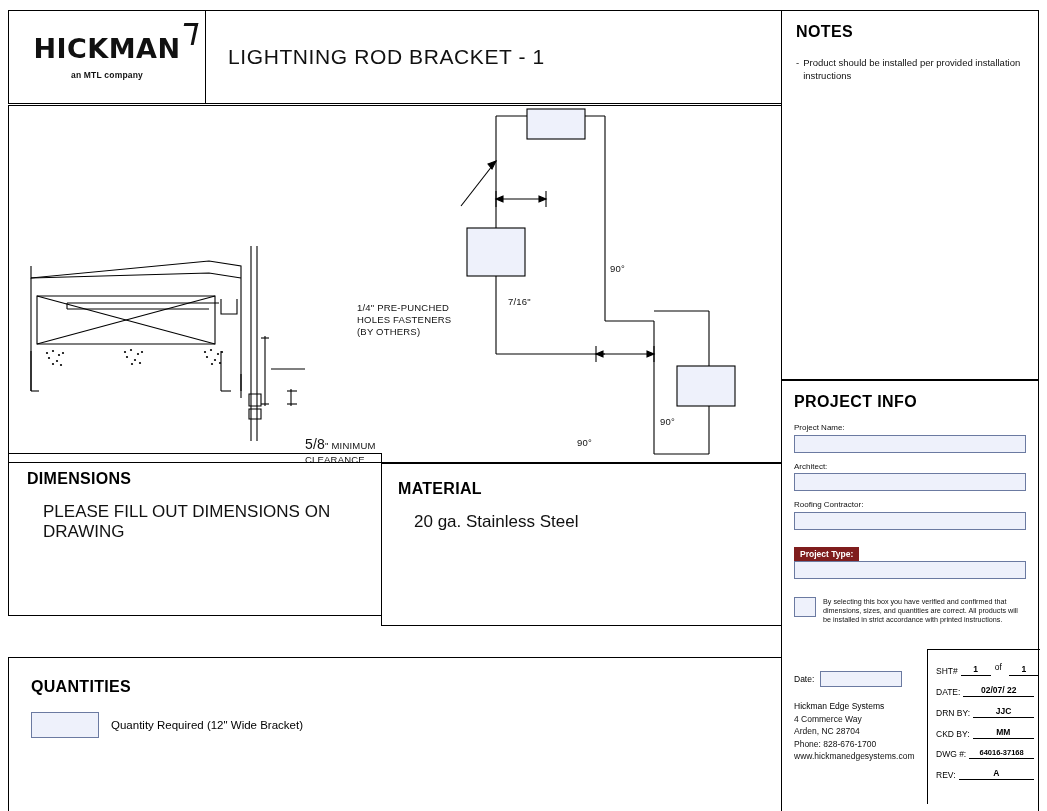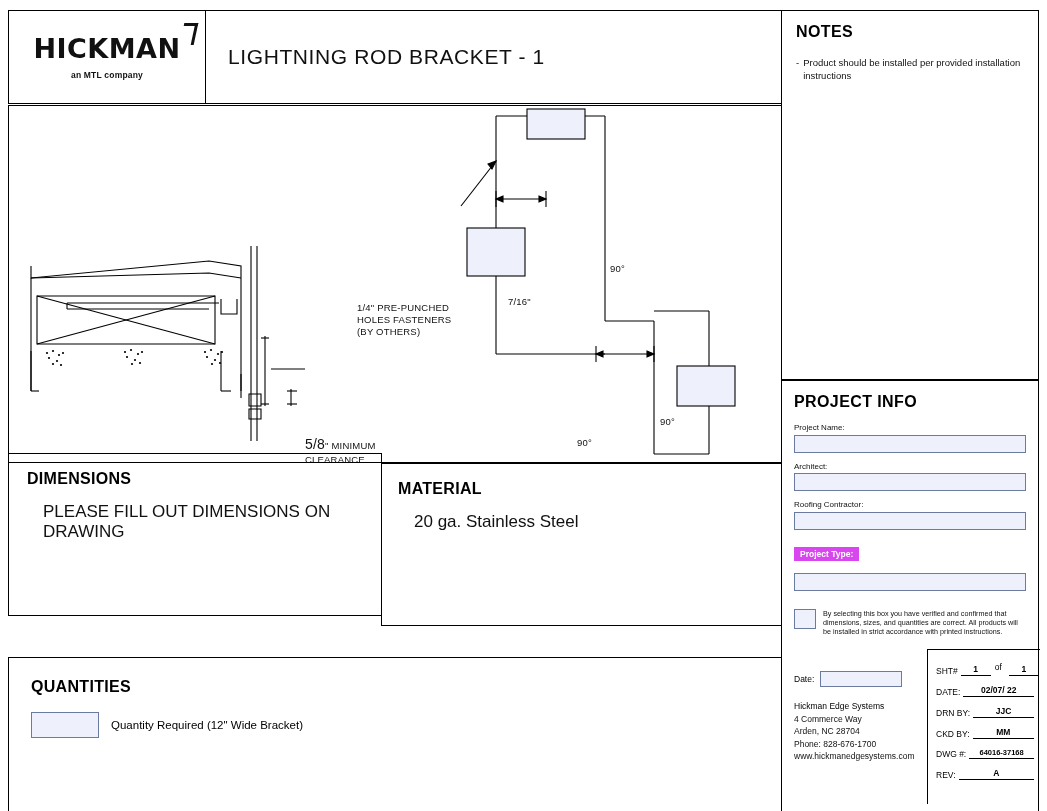--- a/index.html
+++ b/index.html
@@ -105,22 +105,22 @@
   #proj-cell {
     left: 781px; top: 380px; width: 258px; height: 456px; padding: 12px 12px 8px 12px;
   }
   #proj-cell h2 { margin: 0 0 12px 0; font-size: 16px; font-weight: bold; letter-spacing: .4px; }
   .fld-label { font-size: 8px; color: #111; margin-bottom: 2px; }
   .fld-input {
     width: 100%; height: 18px; border: 1px solid #6b7aa1; background: #eef1fb;
     margin-bottom: 9px;
   }
   .ptype-tag {
-    display: inline-block; background: #d946ef; color: #fff;
-    font-size: 8.5px; font-weight: bold; padding: 2px 6px; margin-bottom: 12px;
+    display: inline-block; background: #7f1d1d; color: #fff;
+    font-size: 8.5px; font-weight: bold; padding: 2px 6px; margin-bottom: 0;
   }
   .verify-row { display: flex; gap: 7px; margin-top: 9px; }
   .verify-box {
     flex: 0 0 auto; width: 22px; height: 20px; border: 1px solid #6b7aa1; background: #eef1fb;
   }
   .verify-text { font-size: 7.2px; line-height: 1.28; color: #111; }
   .addr-col {
     position: absolute; left: 12px; top: 290px; width: 135px;
   }
   .date-row { display: flex; align-items: center; gap: 6px; margin-bottom: 14px; }

